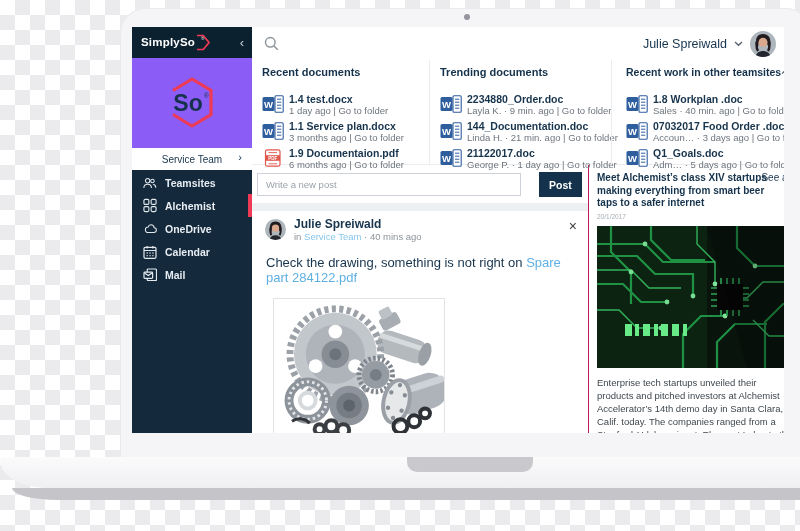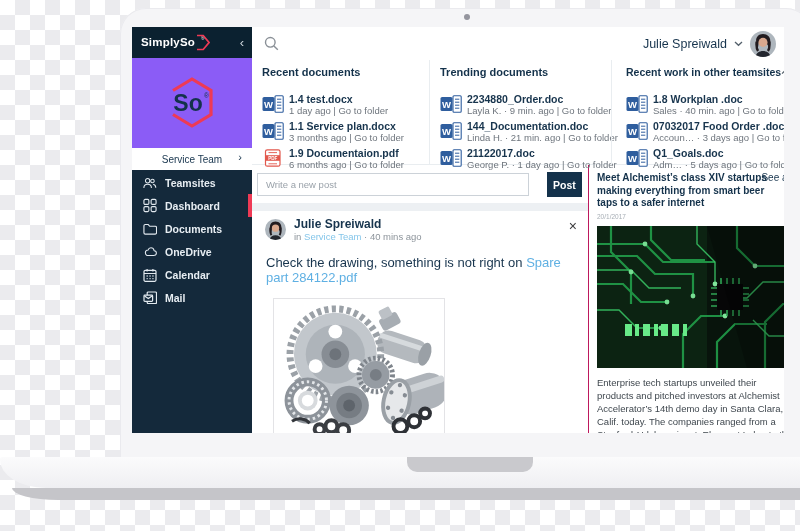--- a/index.html
+++ b/index.html
@@ -69,21 +69,21 @@
   .doc-t{font-size:10.5px;font-weight:bold;color:#17344d;line-height:11px;white-space:nowrap;}
   .doc-m{font-size:9.5px;color:#6e757d;line-height:11px;white-space:nowrap;}
   .see-all{text-align:right;font-size:10px;color:#17344d;margin:-3px -14px 0 0;cursor:pointer;}
 
   .feed-row{flex:1;display:flex;min-height:0;}
   .feed{width:336px;flex:none;display:flex;flex-direction:column;min-height:0;}
   .composer{display:flex;align-items:center;padding:7px 6px 6px 5px;gap:18px;flex:none;}
   .composer input{flex:1;height:23px;border:1px solid #ccd2d8;font-size:9.5px;padding:0 8px;
                   color:#333;outline:none;font-family:"Liberation Sans",sans-serif;background:#fff;}
   .composer input::placeholder{color:#9aa2aa;}
-  .post-btn{width:35px;height:25px;background:#14324b;color:#fff;border:none;font-size:10.5px;
+  .post-btn{width:43px;height:25px;background:#14324b;color:#fff;border:none;font-size:10.5px;
             font-weight:bold;font-family:"Liberation Sans",sans-serif;cursor:pointer;}
   .feed-band{height:8px;background:#edf0f3;flex:none;}
   .post{padding:6px 12px 0 13px;position:relative;flex:1;}
   .post-head{display:flex;gap:8px;}
   .p-avatar{width:21px;height:21px;border-radius:50%;overflow:hidden;flex:none;margin-top:2px;}
   .p-name{font-size:12px;font-weight:bold;color:#17344d;line-height:14px;}
   .p-sub{font-size:9.5px;color:#8d949b;line-height:12px;}
   .p-team{color:#85c6ea;cursor:pointer;}
   .p-close{position:absolute;right:11px;top:8px;font-size:14px;color:#3c3c3e;line-height:1;cursor:pointer;}
   .p-text{margin:12px 0 0 1px;font-size:13px;color:#17344d;}
@@ -216,29 +216,21 @@
               </svg>
             </span>
           <span>Teamsites</span>
         </div>
         <div class="sb-item active">
           <span class="mi">
               <svg width="14" height="15" viewBox="0 0 15 15">
                 <use href="#icon-grid"></use>
               </svg>
             </span>
-          <span>Dashboard</span>
-        </div>
-        <div class="sb-item">
-          <span class="mi">
-              <svg width="15" height="14" viewBox="0 0 15 14">
-                <use href="#icon-folder"></use>
-              </svg>
-            </span>
-          <span>Documents</span>
+          <span>Alchemist</span>
         </div>
         <div class="sb-item">
           <span class="mi">
               <svg width="16" height="13" viewBox="0 0 16 13">
                 <use href="#icon-cloud"></use>
               </svg>
             </span>
           <span>OneDrive</span>
         </div>
         <div class="sb-item">

